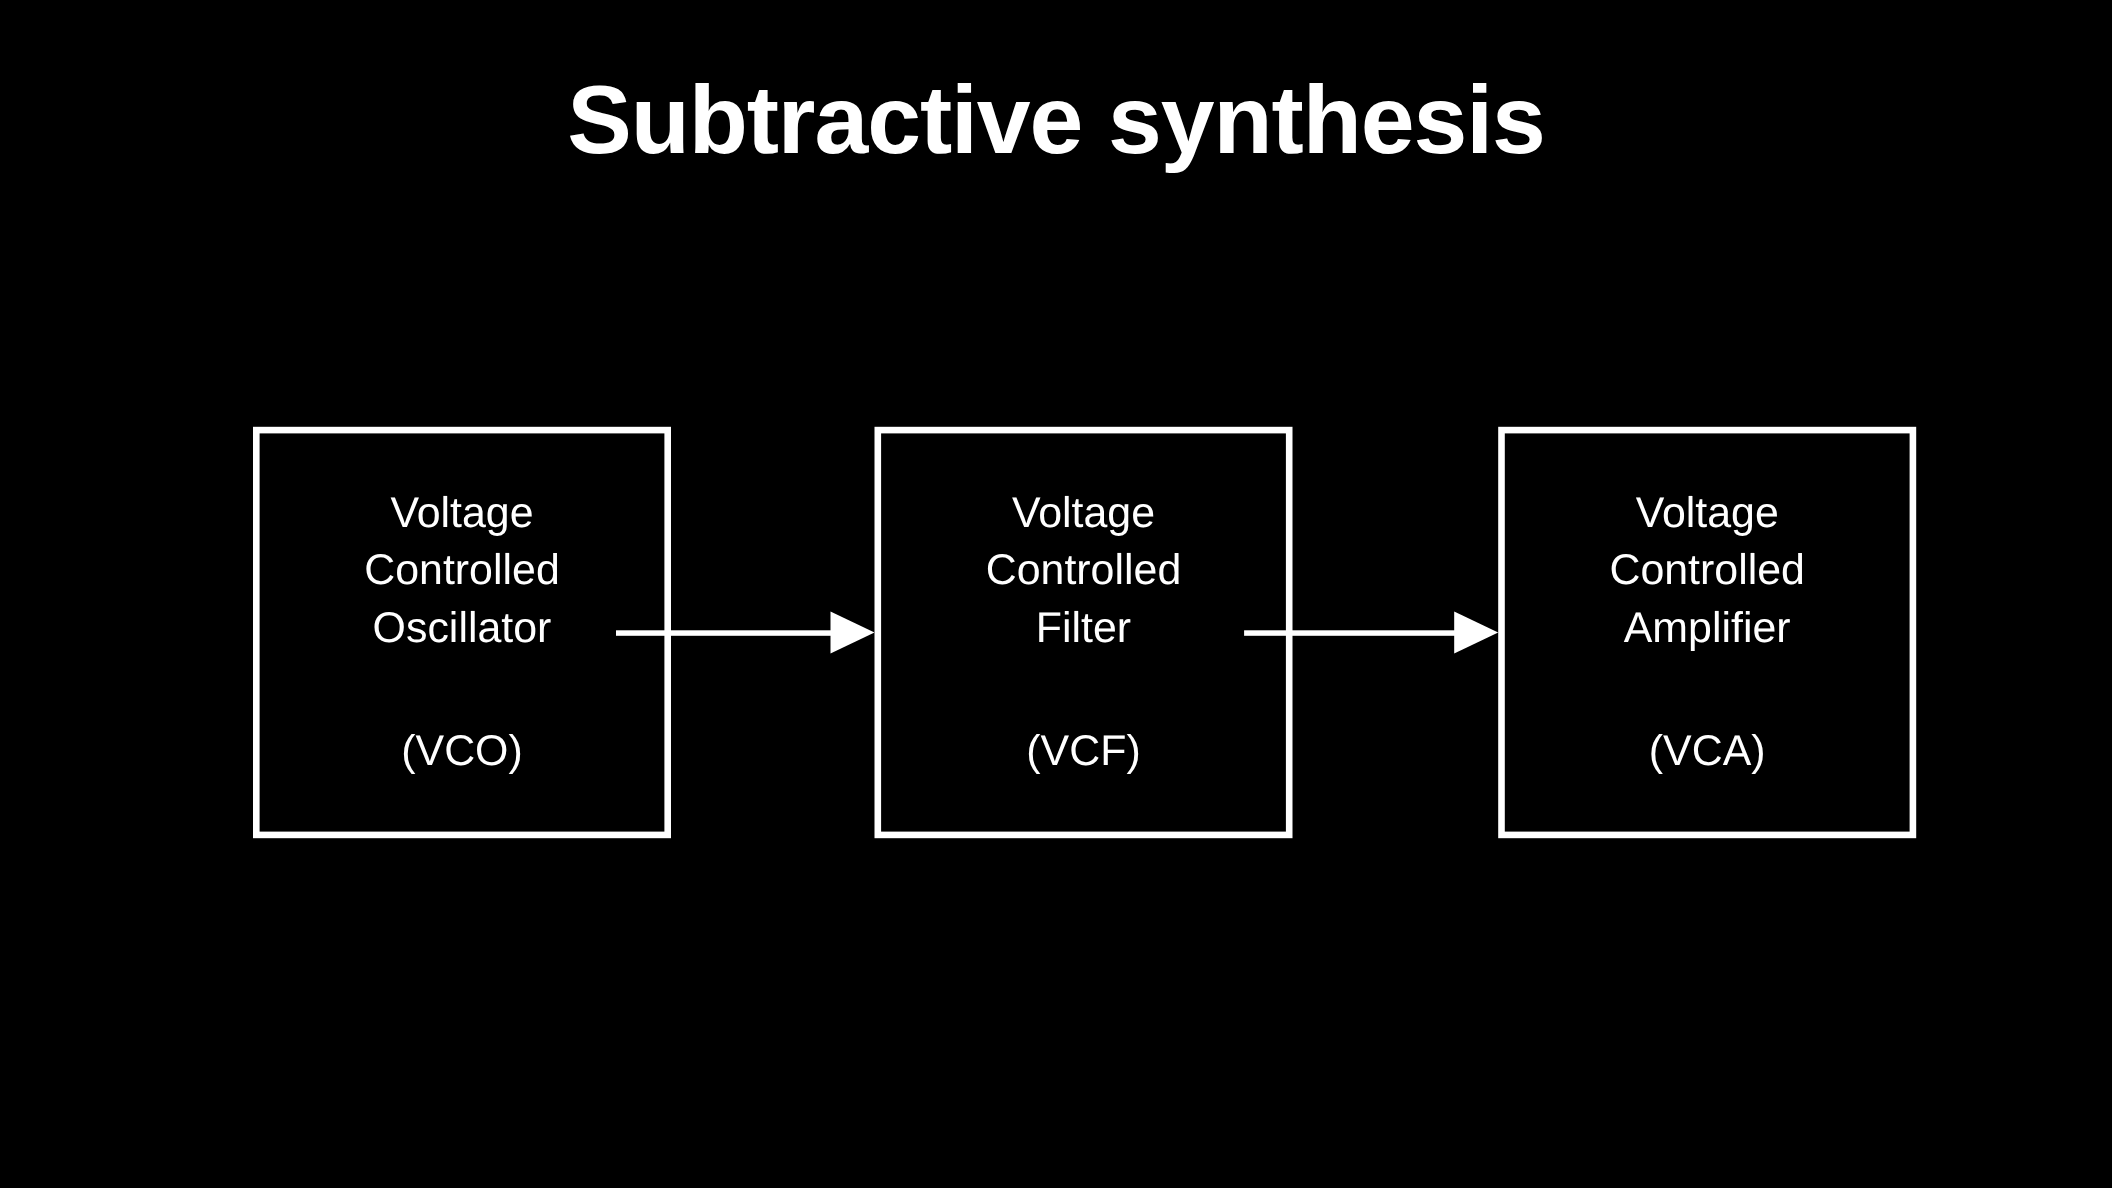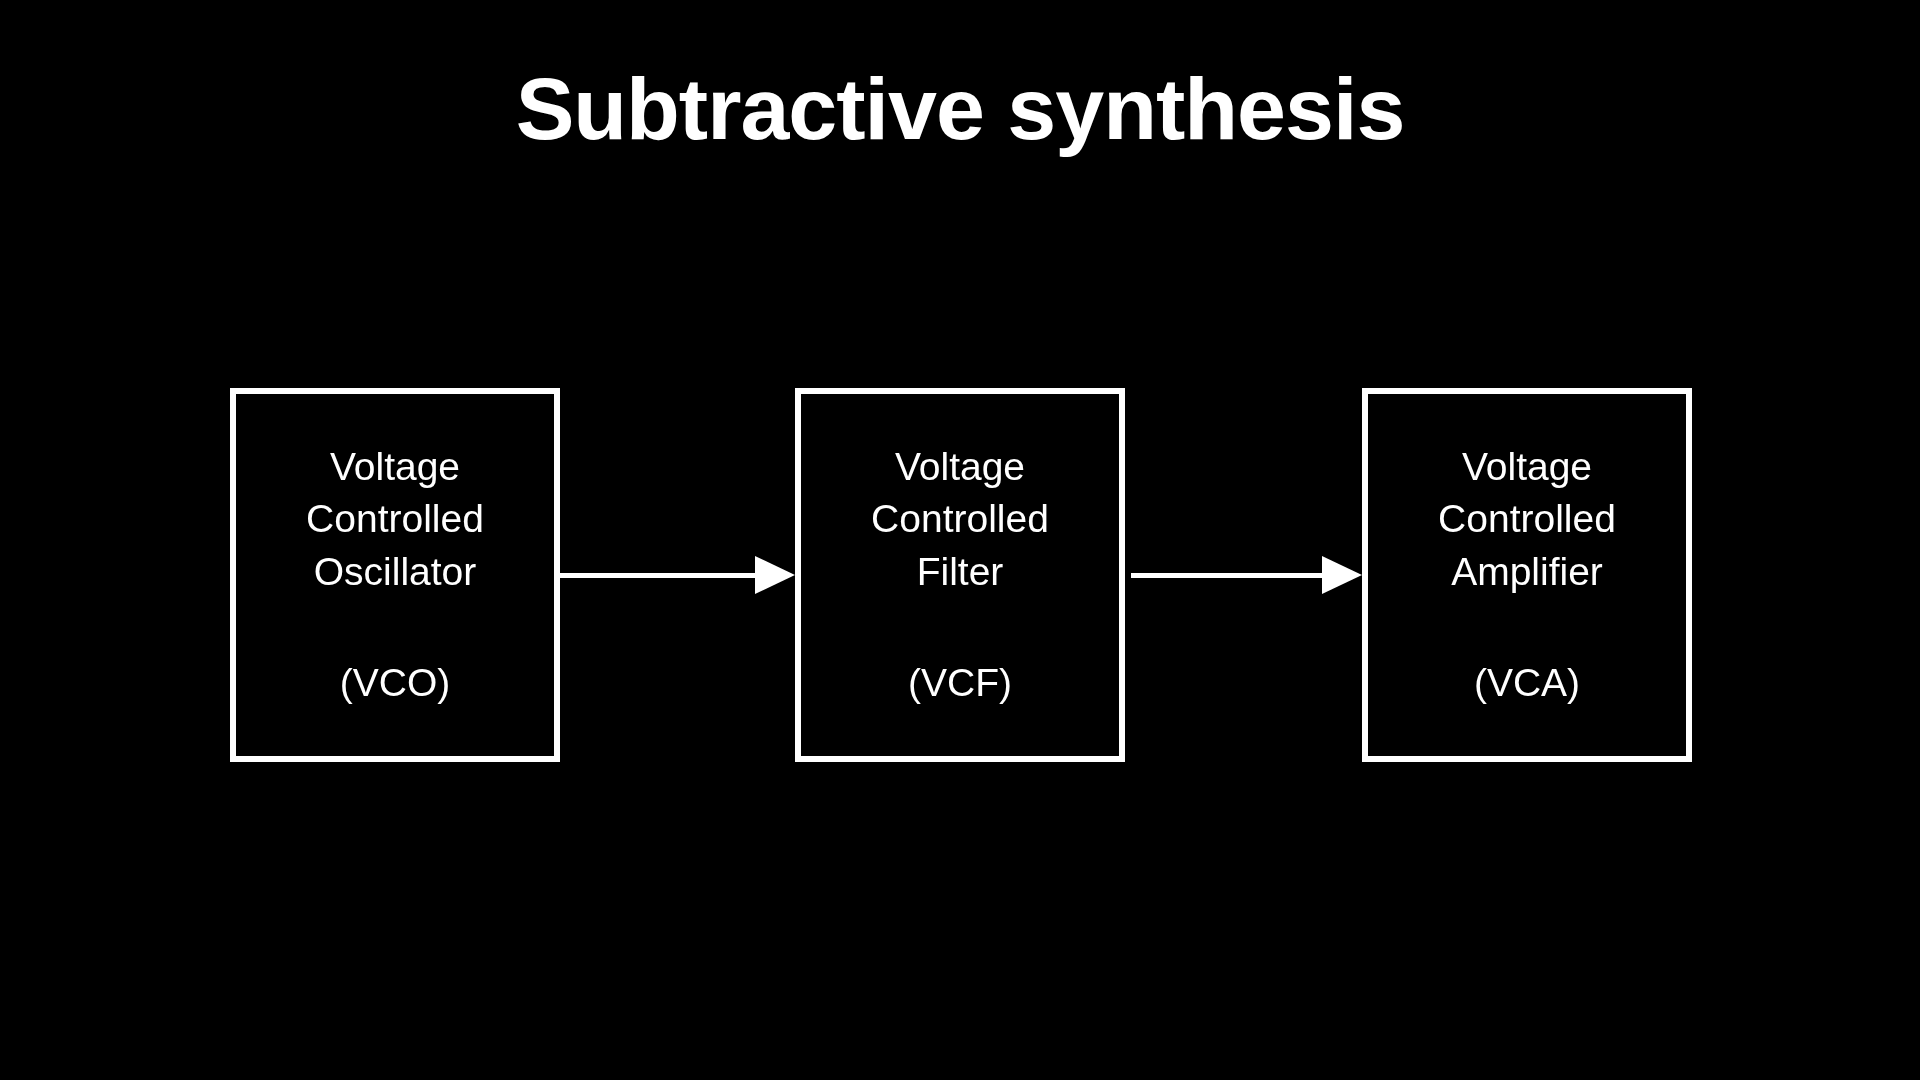--- a/index.html
+++ b/index.html
@@ -24,21 +24,21 @@
     text-align: center;
     font-size: 88px;
     font-weight: 700;
     letter-spacing: -1px;
     color: #ffffff;
     margin: 0;
   }
   .module-box {
     position: absolute;
     top: 388px;
-    width: 330px;
+    width: 380px;
     height: 374px;
     box-sizing: border-box;
     border: 6px solid #ffffff;
     background: #000000;
     display: flex;
     flex-direction: column;
     align-items: center;
     justify-content: center;
     text-align: center;
   }

